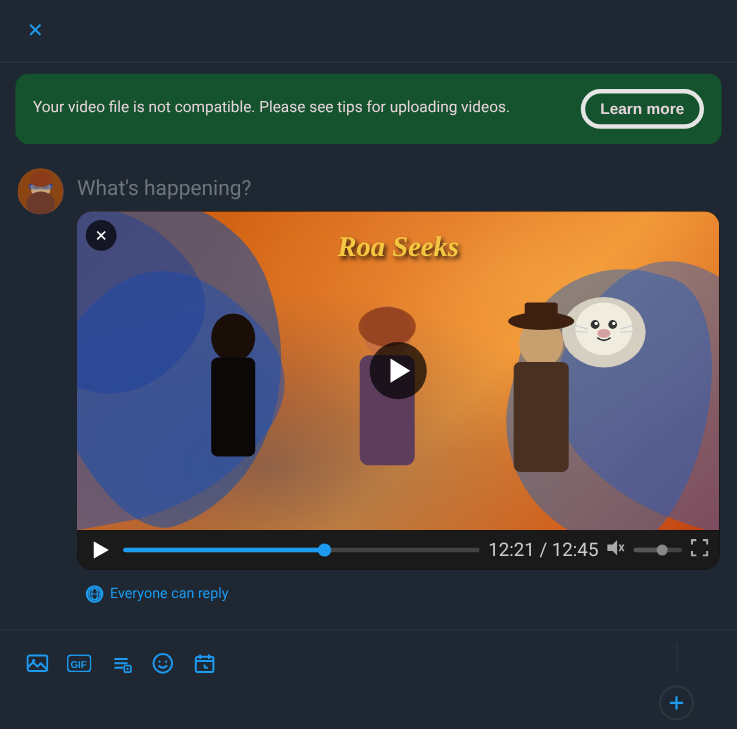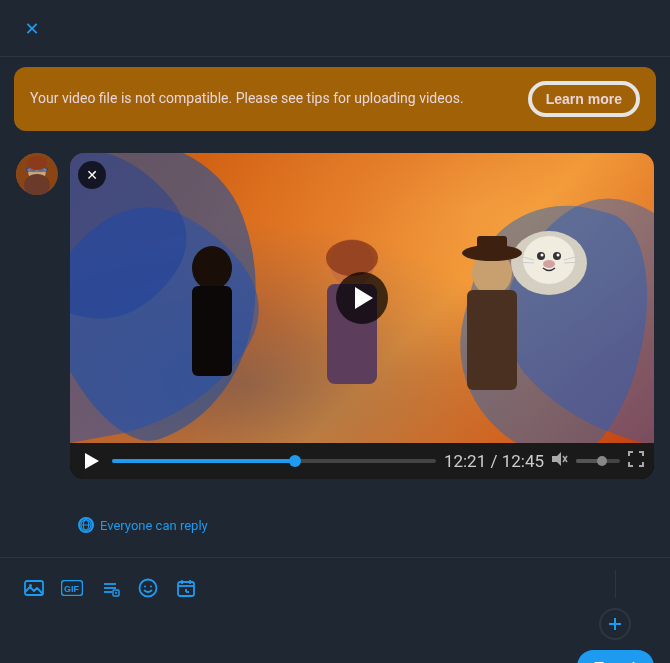--- a/index.html
+++ b/index.html
@@ -27,21 +27,21 @@
       justify-content: center;
       cursor: pointer;
       color: #1d9bf0;
       font-size: 18px;
       border-radius: 50%;
     }
 
     
     .error-banner {
       margin: 10px 14px;
-      background: #a16207;
+      background: #14532d;
       border-radius: 12px;
       padding: 14px 16px;
       display: flex;
       align-items: center;
       justify-content: space-between;
       gap: 12px;
     }
     .error-banner-text {
       font-size: 14px;
       color: #e8d5dc;
@@ -296,21 +296,20 @@
     }
     .reply-option {
       display: inline-flex;
       align-items: center;
       gap: 6px;
       color: #1d9bf0;
       font-size: 13px;
       cursor: pointer;
       padding: 4px 8px;
       border-radius: 20px;
-      margin-top: 24px;
     }
     .globe-icon {
       width: 16px;
       height: 16px;
       border: 2px solid #1d9bf0;
       border-radius: 50%;
       display: flex;
       align-items: center;
       justify-content: center;
       font-size: 9px;
@@ -404,30 +403,32 @@
         <ellipse cx="21" cy="32" rx="13" ry="11" fill="#6b3a2a"></ellipse>
         <rect x="10" y="14" width="22" height="5" rx="2.5" fill="#2244aa" opacity="0.8"></rect>
         <circle cx="17" cy="16" r="3" fill="#113399" opacity="0.9"></circle>
         <circle cx="25" cy="16" r="3" fill="#113399" opacity="0.9"></circle>
         <ellipse cx="21" cy="17" rx="10" ry="3" fill="#c0a070" opacity="0.5"></ellipse>
         <ellipse cx="21" cy="10" rx="10" ry="7" fill="#8b3a1a"></ellipse>
       </svg>
     </div>
   </div>
   <div class="compose-right">
+    <div class="compose-placeholder">What's happening?</div>
 
     <div class="video-container">
       <div class="video-thumbnail">
 
         <div class="book-art">
           <div class="book-art-overlay"></div>
           <div class="swirl swirl-1"></div>
           <div class="swirl swirl-2"></div>
 
           <div class="book-title">
+            <div class="book-title-main">Roa Seeks</div>
           </div>
 
           <div style="position:absolute;top:55px;right:55px;z-index:3;">
             <svg width="100" height="90" viewBox="0 0 100 90">
               <ellipse cx="50" cy="55" rx="38" ry="32" fill="#d4cfc0"></ellipse>
               <ellipse cx="50" cy="52" rx="26" ry="24" fill="#f0ece0"></ellipse>
               <circle cx="42" cy="48" r="4" fill="#333"></circle>
               <circle cx="58" cy="48" r="4" fill="#333"></circle>
               <circle cx="43" cy="47" r="1.5" fill="#fff"></circle>
               <circle cx="59" cy="47" r="1.5" fill="#fff"></circle>

